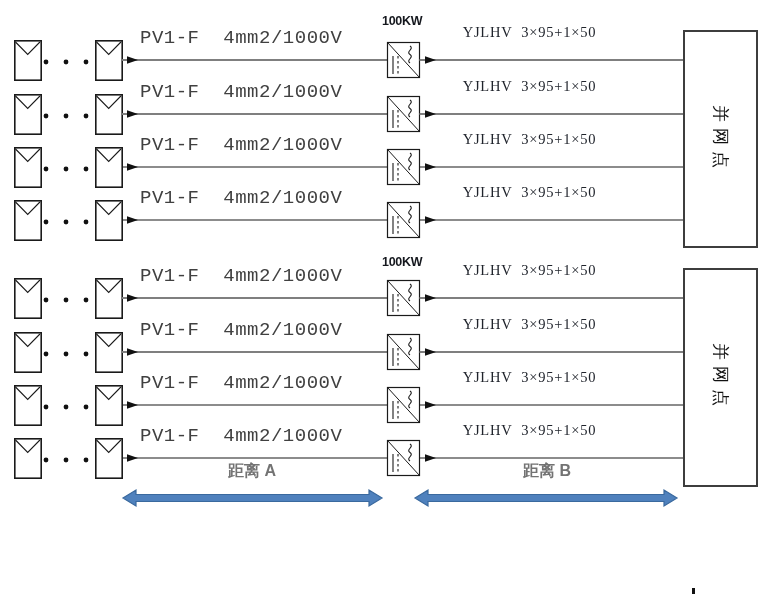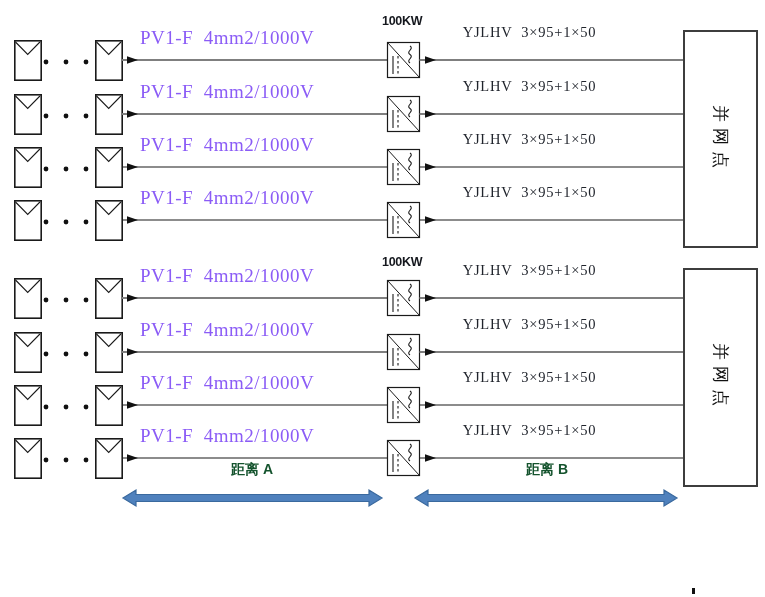--- a/index.html
+++ b/index.html
@@ -3,23 +3,23 @@
 <meta charset="utf-8">
 <style>
   html,body { margin:0; padding:0; background:#ffffff; }
   #canvas {
     position:relative; width:765px; height:597px; background:#ffffff;
     font-family:"Liberation Serif", serif; overflow:hidden;
   }
   .abs { position:absolute; }
   .row-svg { position:absolute; left:0; width:765px; height:56px; }
   .pv-label {
-    position:absolute; left:140px; width:195px; text-align:left;
-    font-size:19px; color:#8b5cf6; white-space:pre; letter-spacing:0.5px;
-    font-family:Liberation Serif, serif;
+    position:absolute; left:140px; width:195px; text-align:right;
+    font-size:19px; color:#404040; white-space:pre; letter-spacing:0.5px;
+    font-family:Liberation Mono, monospace;
   }
   .yj-label {
     position:absolute; left:437px; width:185px; text-align:center;
     font-size:14.5px; color:#20242c; white-space:pre; letter-spacing:0.8px;
     font-family:"Liberation Serif", serif;
   }
   .kw-label {
     position:absolute; left:382px; width:42px; text-align:left;
     font-family:"Liberation Sans", sans-serif; font-weight:bold;
     font-size:12.5px; color:#15181e; letter-spacing:-0.3px;
@@ -28,21 +28,21 @@
     position:absolute; left:683px; width:71px; background:#ffffff;
     border:2px solid #3d3d3d; display:flex; align-items:center; justify-content:center;
   }
   .grid-box .vtext {
     transform:rotate(90deg); white-space:nowrap; font-size:17px;
     letter-spacing:6px; color:#111111; font-family:"Liberation Serif", serif;
   }
   .dist-label {
     position:absolute; top:461px; width:200px; text-align:center;
     font-family:"Liberation Sans", sans-serif; font-weight:700;
-    font-size:14px; color:#14532d;
+    font-size:16px; color:#737373;
   }
   #distance-a-label { left:152px; }
   #distance-b-label { left:447px; }
   #bottom-label {
     position:absolute; left:287px; top:557px; width:210px; text-align:center;
     font-size:20px; color:#1b1b1b; letter-spacing:2px;
     font-family:"Liberation Serif", serif;
     margin-top:48px;
   }
   #stray-dot { position:absolute; left:692px; top:588px; width:3px; height:6px; background:#111; }

